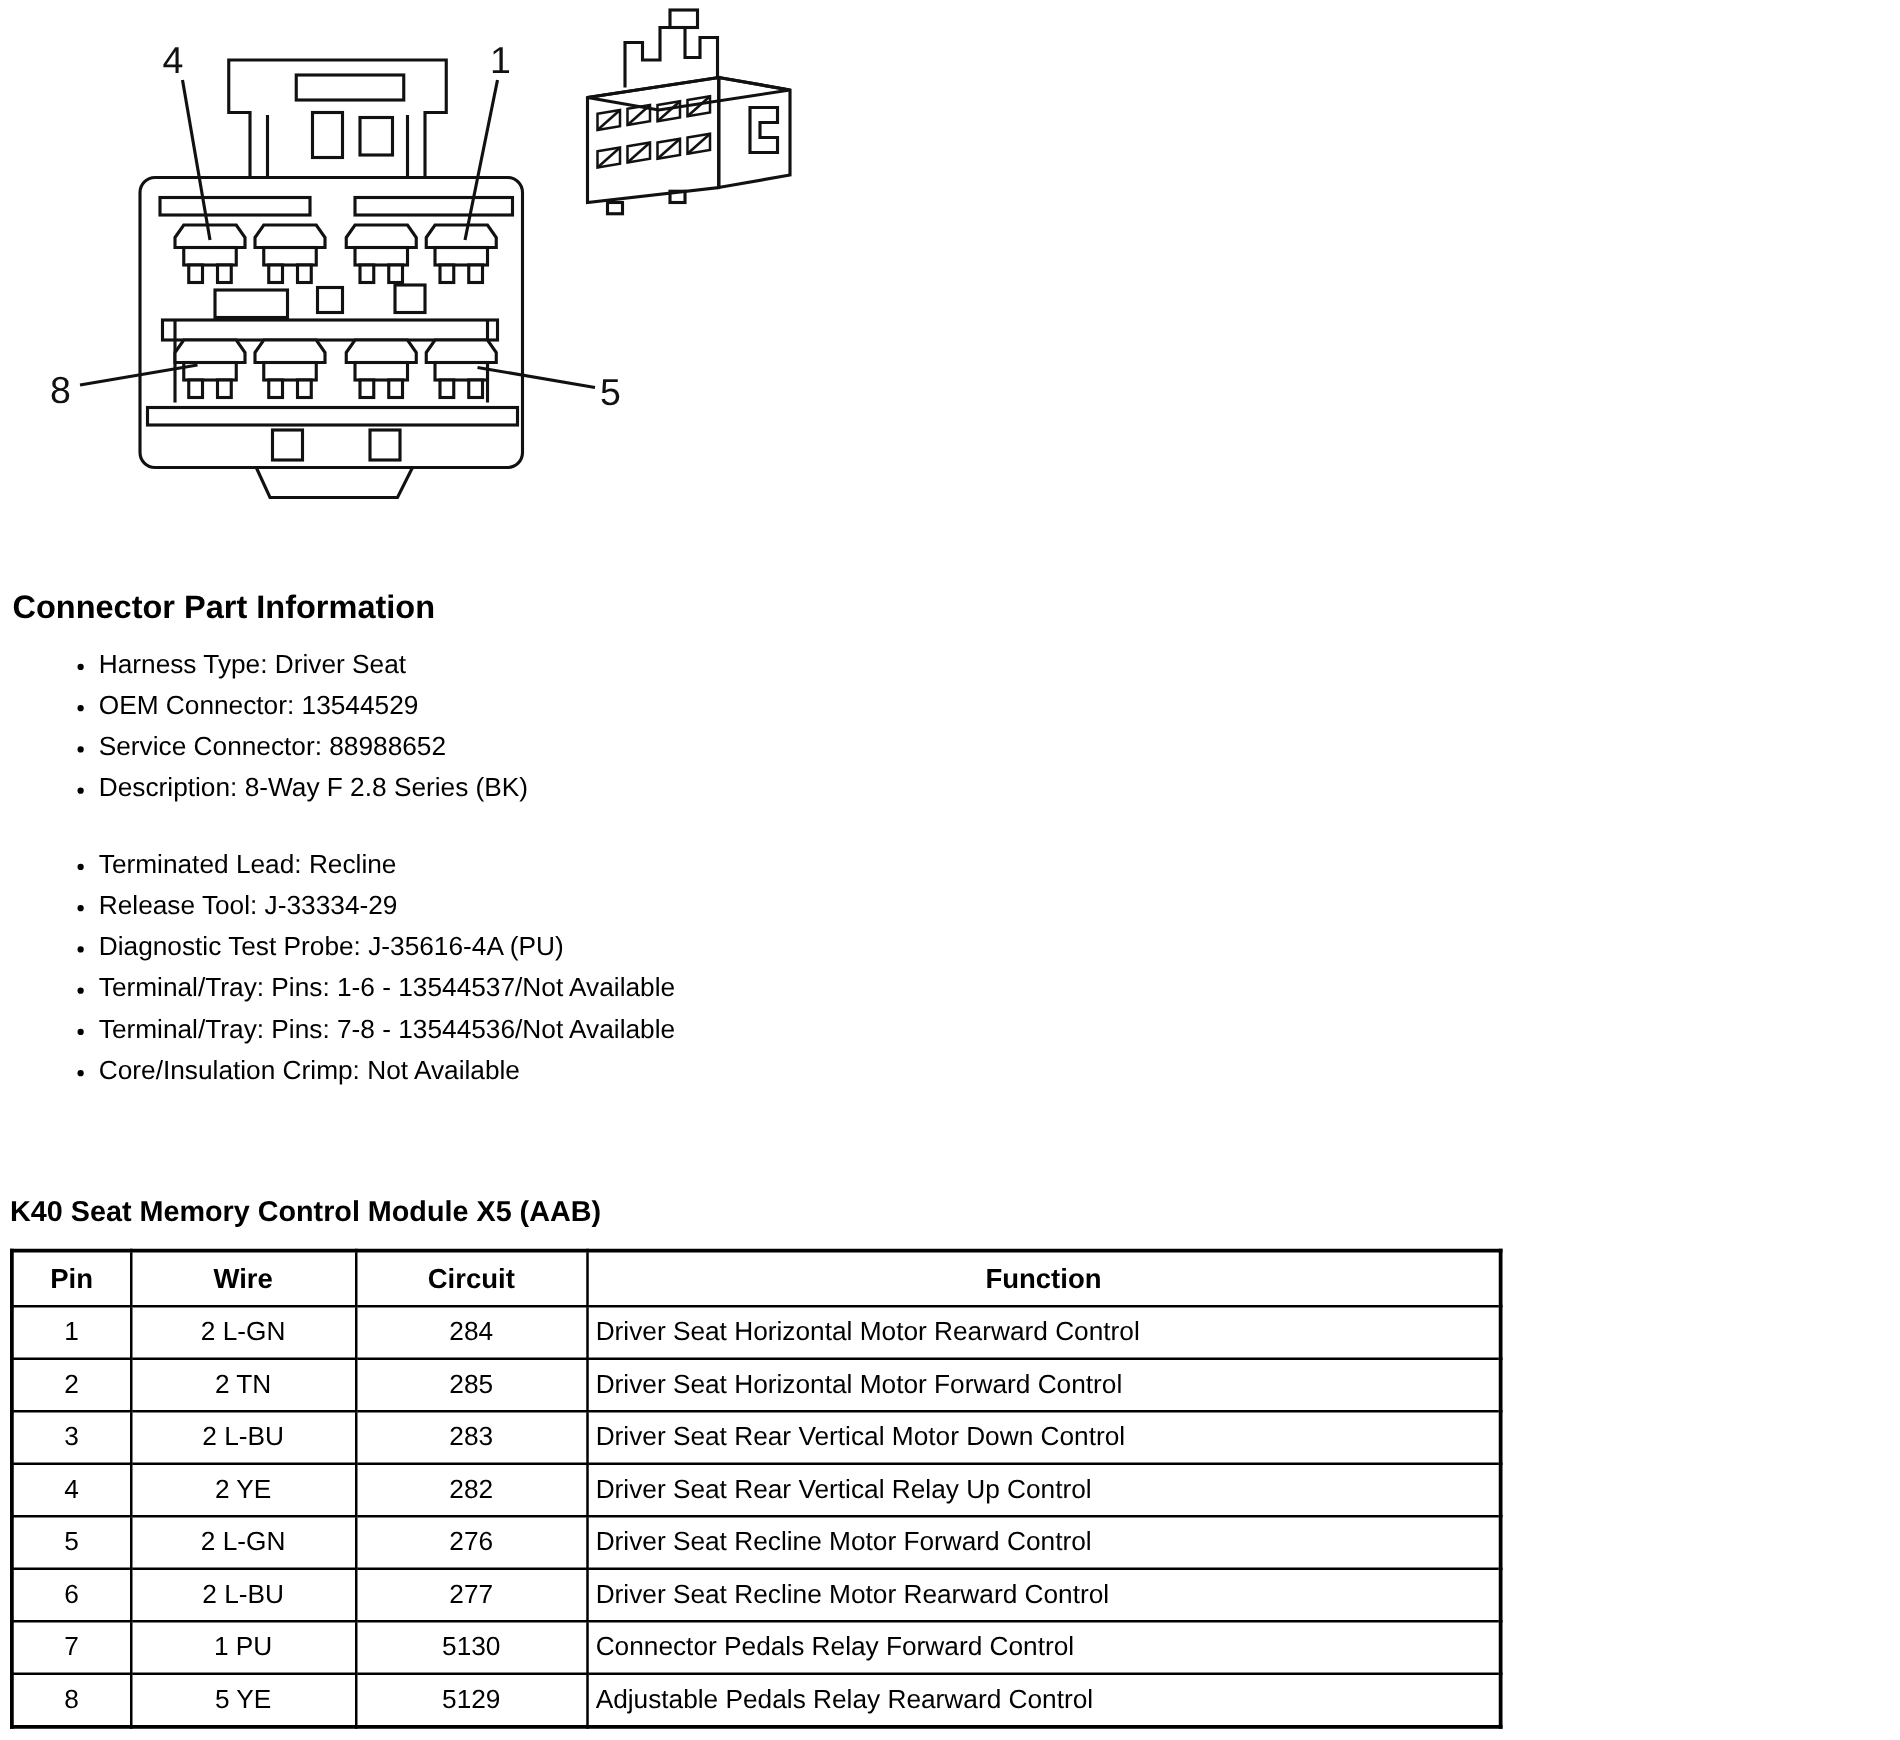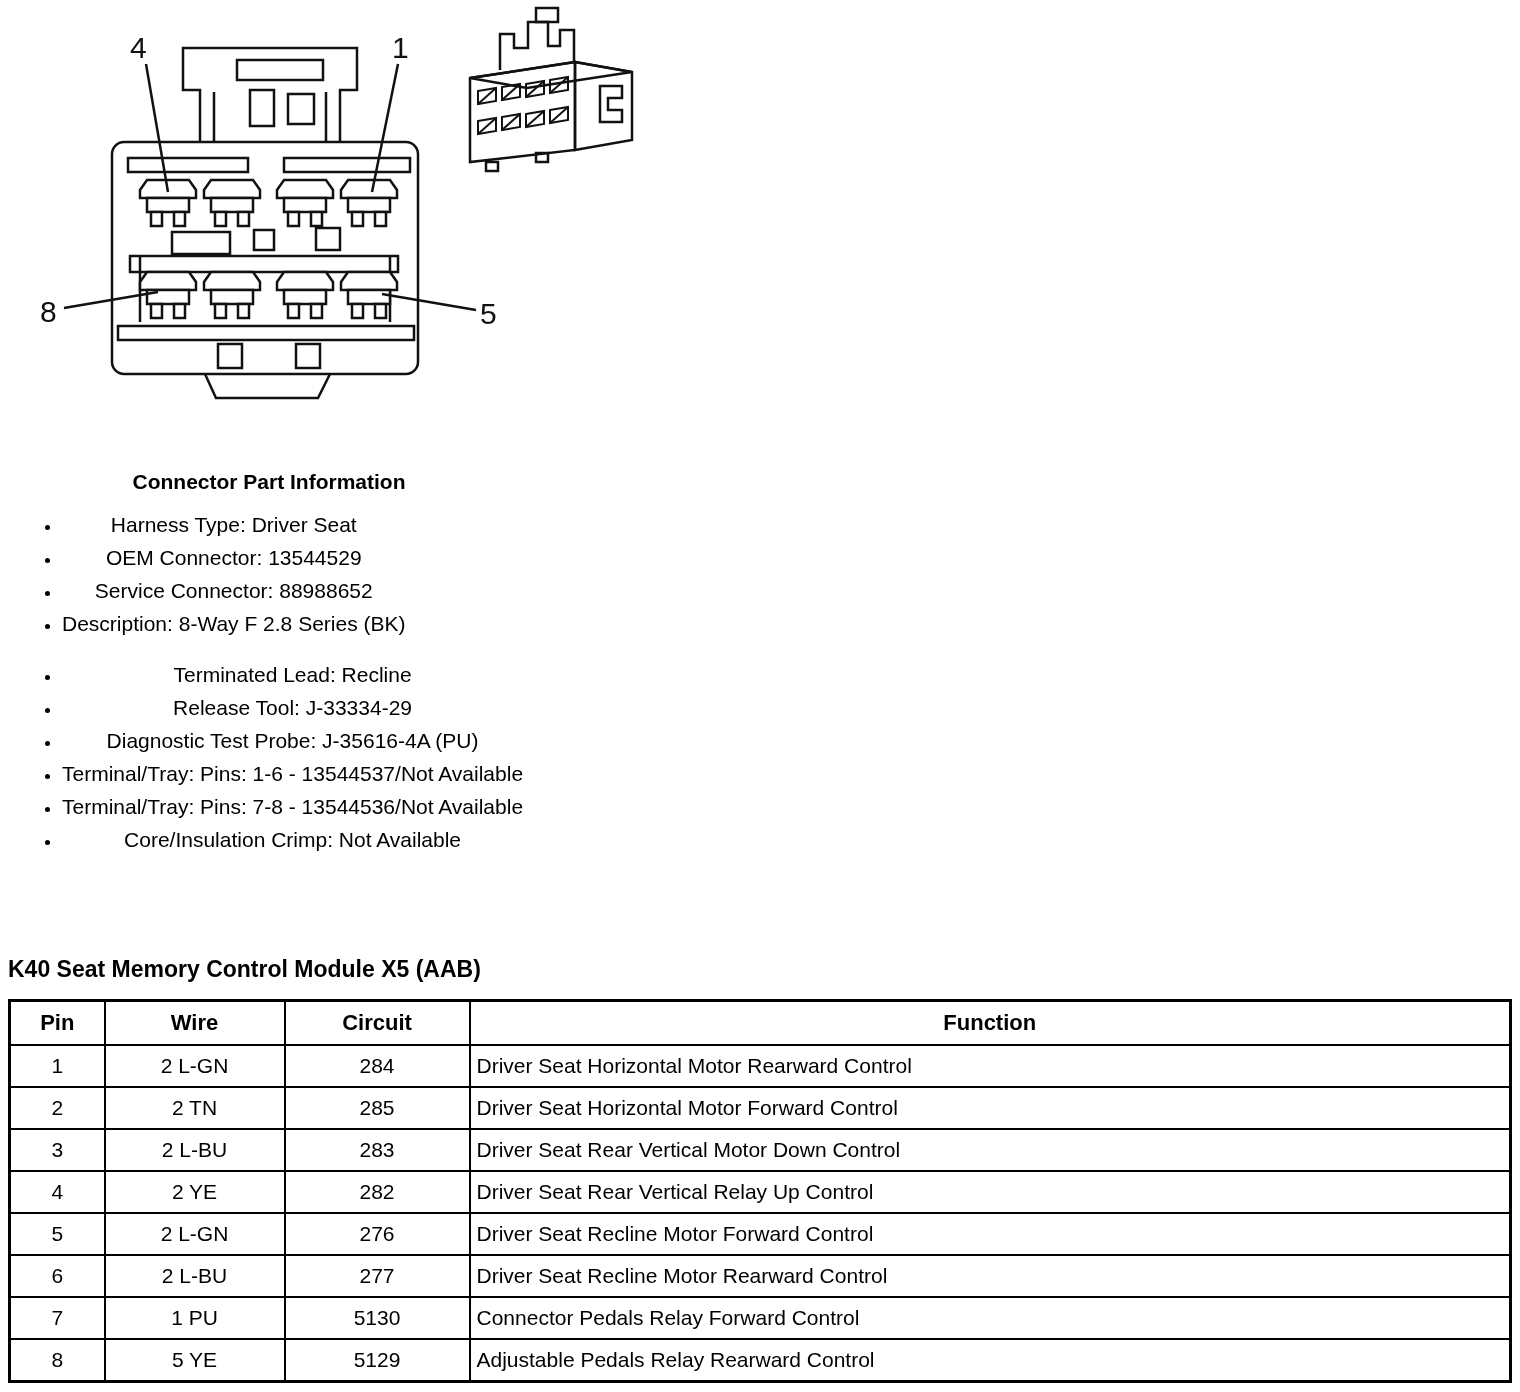--- a/index.html
+++ b/index.html
@@ -31,28 +31,26 @@
   }
   
   .section {
     position: absolute;
     left: 10px;
   }
   #connector-info { top: 470px; }
   #terminal-info  { top: 664px; }
   .section h2 {
     margin: 0 0 20px 0;
-    font-size: 21px;
+    font-size: 26px;
     font-weight: bold;
-    text-align: right;
   }
   .section ul {
-    margin: 0;
+    margin: 17px;
     padding-left: 52px;
-    text-align: center;
   }
   .section li {
     font-size: 21px;
     margin-bottom: 11px;
     line-height: 1.05;
   }
   .section li::marker { font-size: 0.85em; }
   
   #table-section {
     position: absolute;
@@ -61,21 +59,21 @@
     width: 1504px;
   }
   .table-title {
     text-align: left;
     font-size: 23px;
     font-weight: bold;
     margin: 0 0 16px 0;
   }
   table.pinout {
     border-collapse: collapse;
-    width: 1504px;
+    width: 1194px;
     table-layout: fixed;
     border: 3px solid #000;
   }
   table.pinout th, table.pinout td {
     border: 2px solid #000;
     font-size: 21px;
     padding: 8px 6px;
     overflow: hidden;
     white-space: nowrap;
   }

